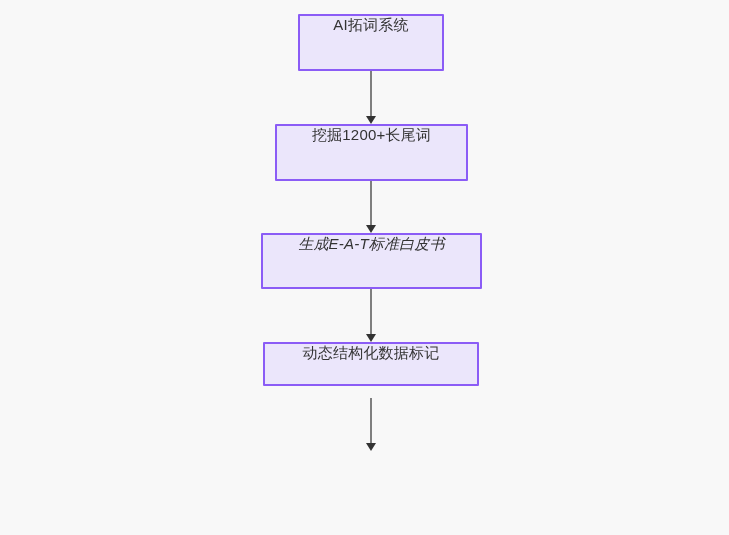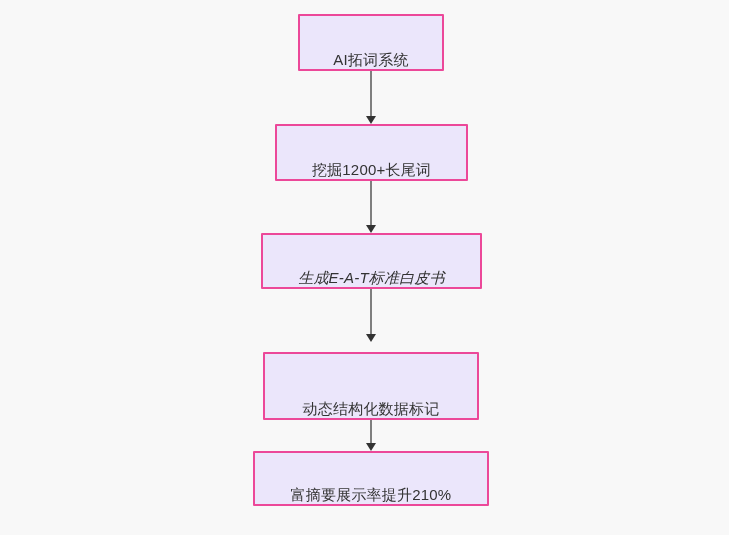--- a/index.html
+++ b/index.html
@@ -16,24 +16,24 @@
   #flowchart {
     position: relative;
     width: 729px;
     height: 535px;
     background: #f8f8f8;
   }
   .node {
     position: absolute;
     box-sizing: border-box;
     background: #ebe6fb;
-    border: 2px solid #ec4899;
+    border: 2px solid #8b5cf6;
     border-radius: 1px;
     display: flex;
-    align-items: flex-end;
+    align-items: flex-start;
     justify-content: center;
     z-index: 2;
   }
   .node-label {
     color: #333333;
     font-size: 15px;
     line-height: 1.2;
     letter-spacing: 0.2px;
     white-space: nowrap;
     text-align: center;
@@ -55,21 +55,21 @@
     width: 0;
     height: 0;
     border-left: 5px solid transparent;
     border-right: 5px solid transparent;
     border-top: 8px solid #333333;
   }
   
   #node-1 { left: 298px; top: 14px;  width: 146px; height: 57px; }
   #node-2 { left: 275px; top: 124px; width: 193px; height: 57px; }
   #node-3 { left: 261px; top: 233px; width: 221px; height: 56px; font-style: italic; }
-  #node-4 { left: 263px; top: 352px; width: 216px; height: 68px; }
+  #node-4 { left: 263px; top: 342px; width: 216px; height: 44px; }
   #node-5 { left: 253px; top: 451px; width: 236px; height: 55px; }
 
   #edge-1 { left: 370px; top: 71px;  height: 53px; }
   #edge-2 { left: 370px; top: 181px; height: 52px; }
   #edge-3 { left: 370px; top: 289px; height: 53px; }
   #edge-4 { left: 370px; top: 398px; height: 53px; }
   .edge .edge-line  { height: calc(100% - 7px); }
   .edge .edge-arrow { top: calc(100% - 8px); }
 </style>
 </head>
@@ -106,17 +106,14 @@
 
   <div class="node" id="node-4">
     <span class="node-label">动态结构化数据标记</span>
   </div>
 
   <div class="edge" id="edge-4">
     <div class="edge-line"></div>
     <div class="edge-arrow"></div>
   </div>
 
-  <div class="node" id="node-5">
-    <span class="node-label">富摘要展示率提升210%</span>
-  </div>
 
 </div>
 
 </body></html>

